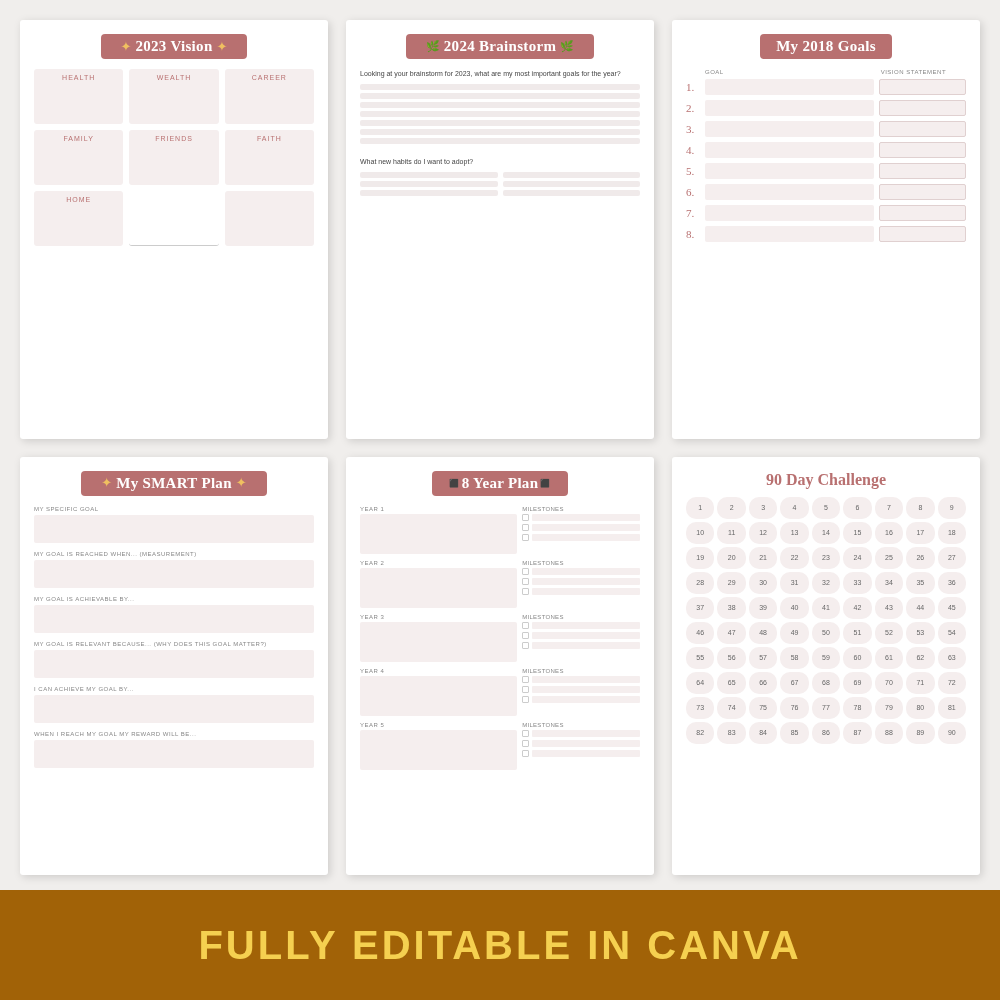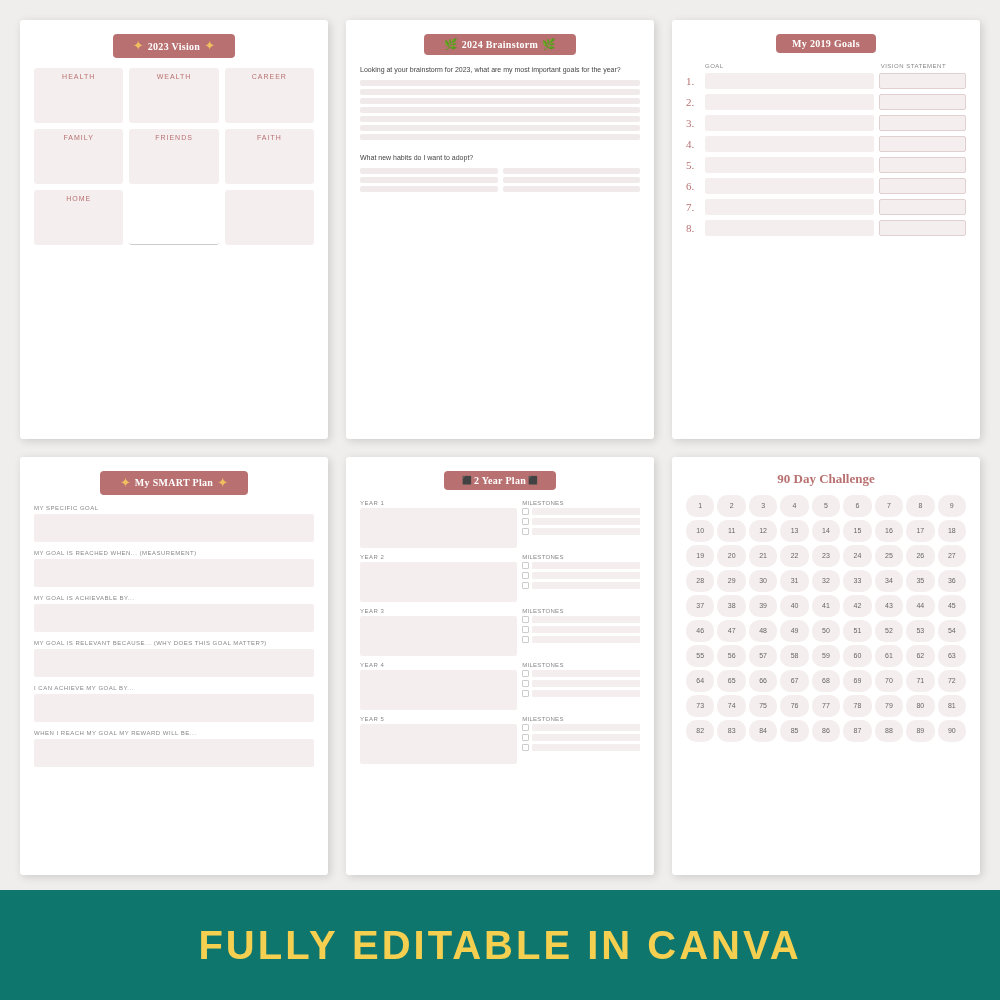--- a/index.html
+++ b/index.html
@@ -45,21 +45,21 @@
       align-items: center;
       justify-content: center;
       padding: 4px 16px;
       border-radius: 4px;
       margin-bottom: 10px;
       position: relative;
     }
     .banner-rose { background: #b87070; }
     .banner-text {
       color: #fff;
-      font-size: 10px;
+      font-size: 15px;
       font-weight: bold;
       letter-spacing: 0.3px;
       font-family: 'Georgia', serif;
     }
     .banner-star {
       color: #f0c060;
       font-size: 13px;
       margin: 0 4px;
     }
     .banner-leaf {
@@ -239,21 +239,21 @@
       border-radius: 1px;
       flex-shrink: 0;
     }
     .milestone-bar {
       flex: 1;
       height: 7px;
       background: #f5eeee;
       border-radius: 1px;
     }
     .challenge-title {
-      font-size: 13px;
+      font-size: 16px;
       color: #b87070;
       font-family: 'Georgia', serif;
       font-weight: bold;
       text-align: center;
       margin-bottom: 8px;
     }
     .challenge-grid {
       display: grid;
       grid-template-columns: repeat(9, 1fr);
       gap: 3px;
@@ -266,21 +266,21 @@
       display: flex;
       align-items: center;
       justify-content: center;
       font-size: 7px;
       color: #666;
       font-family: sans-serif;
     }
 
     
     .bottom-banner {
-      background: #0f766e;
+      background: #a16207;
       height: 110px;
       display: flex;
       align-items: center;
       justify-content: center;
       flex-shrink: 0;
     }
     .bottom-banner-text {
       font-size: 40px;
       font-weight: 900;
       color: #f5d050;
@@ -355,21 +355,21 @@
             <div class="brainstorm-line"></div>
             <div class="brainstorm-line"></div>
             <div class="brainstorm-line"></div>
           </div>
         </div>
       </div>
     </div>
 
     <div class="page-card">
       <div class="banner banner-rose">
-        <span class="banner-text">My 2019 Goals</span>
+        <span class="banner-text">My 2018 Goals</span>
       </div>
       <div class="goals-content">
         <div class="goals-header-row">
           <span style="width:14px"></span>
           <span class="goals-col-label" style="flex:2">GOAL</span>
           <span class="goals-col-label" style="flex:1">VISION STATEMENT</span>
         </div>
         <div class="goals-row">
           <span class="goals-number">1.</span>
           <div class="goals-box-main"></div>
@@ -443,21 +443,21 @@
         <div class="smart-section">
           <div class="smart-label">WHEN I REACH MY GOAL MY REWARD WILL BE...</div>
           <div class="smart-box"></div>
         </div>
       </div>
     </div>
 
     <div class="page-card">
       <div class="banner banner-rose">
         <span class="banner-dot">⬛</span>
-        <span class="banner-text">2 Year Plan</span>
+        <span class="banner-text">8 Year Plan</span>
         <span class="banner-dot">⬛</span>
       </div>
       <div class="year-plan-content">
 
         <div class="year-row">
           <div style="flex:2">
             <div class="year-label">YEAR 1</div>
             <div class="year-big-box"></div>
           </div>
           <div class="year-milestones">

